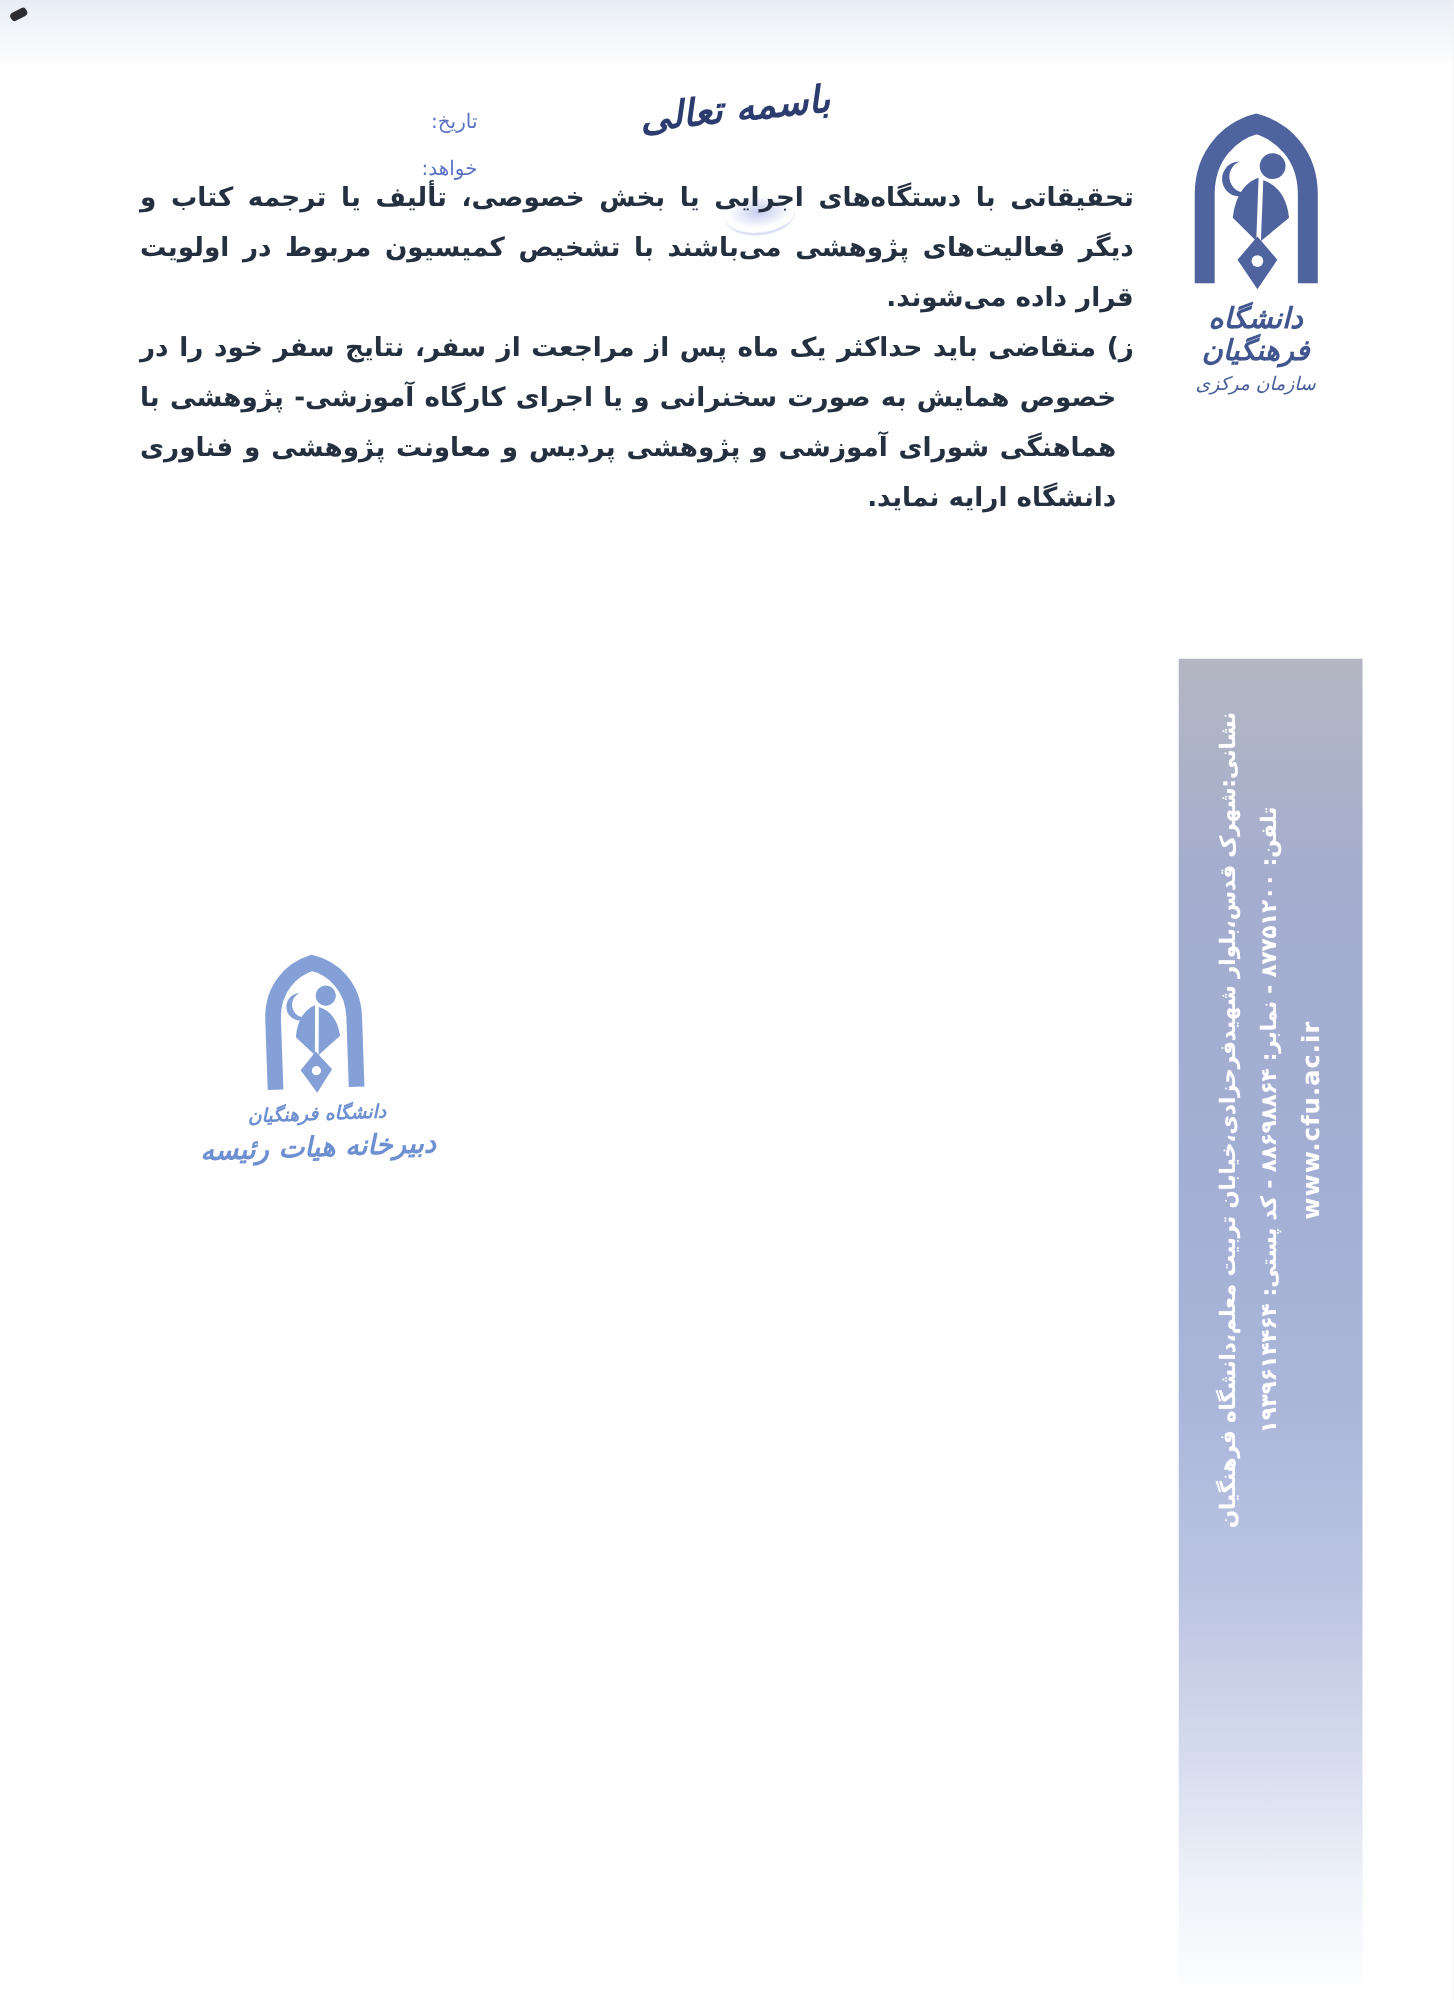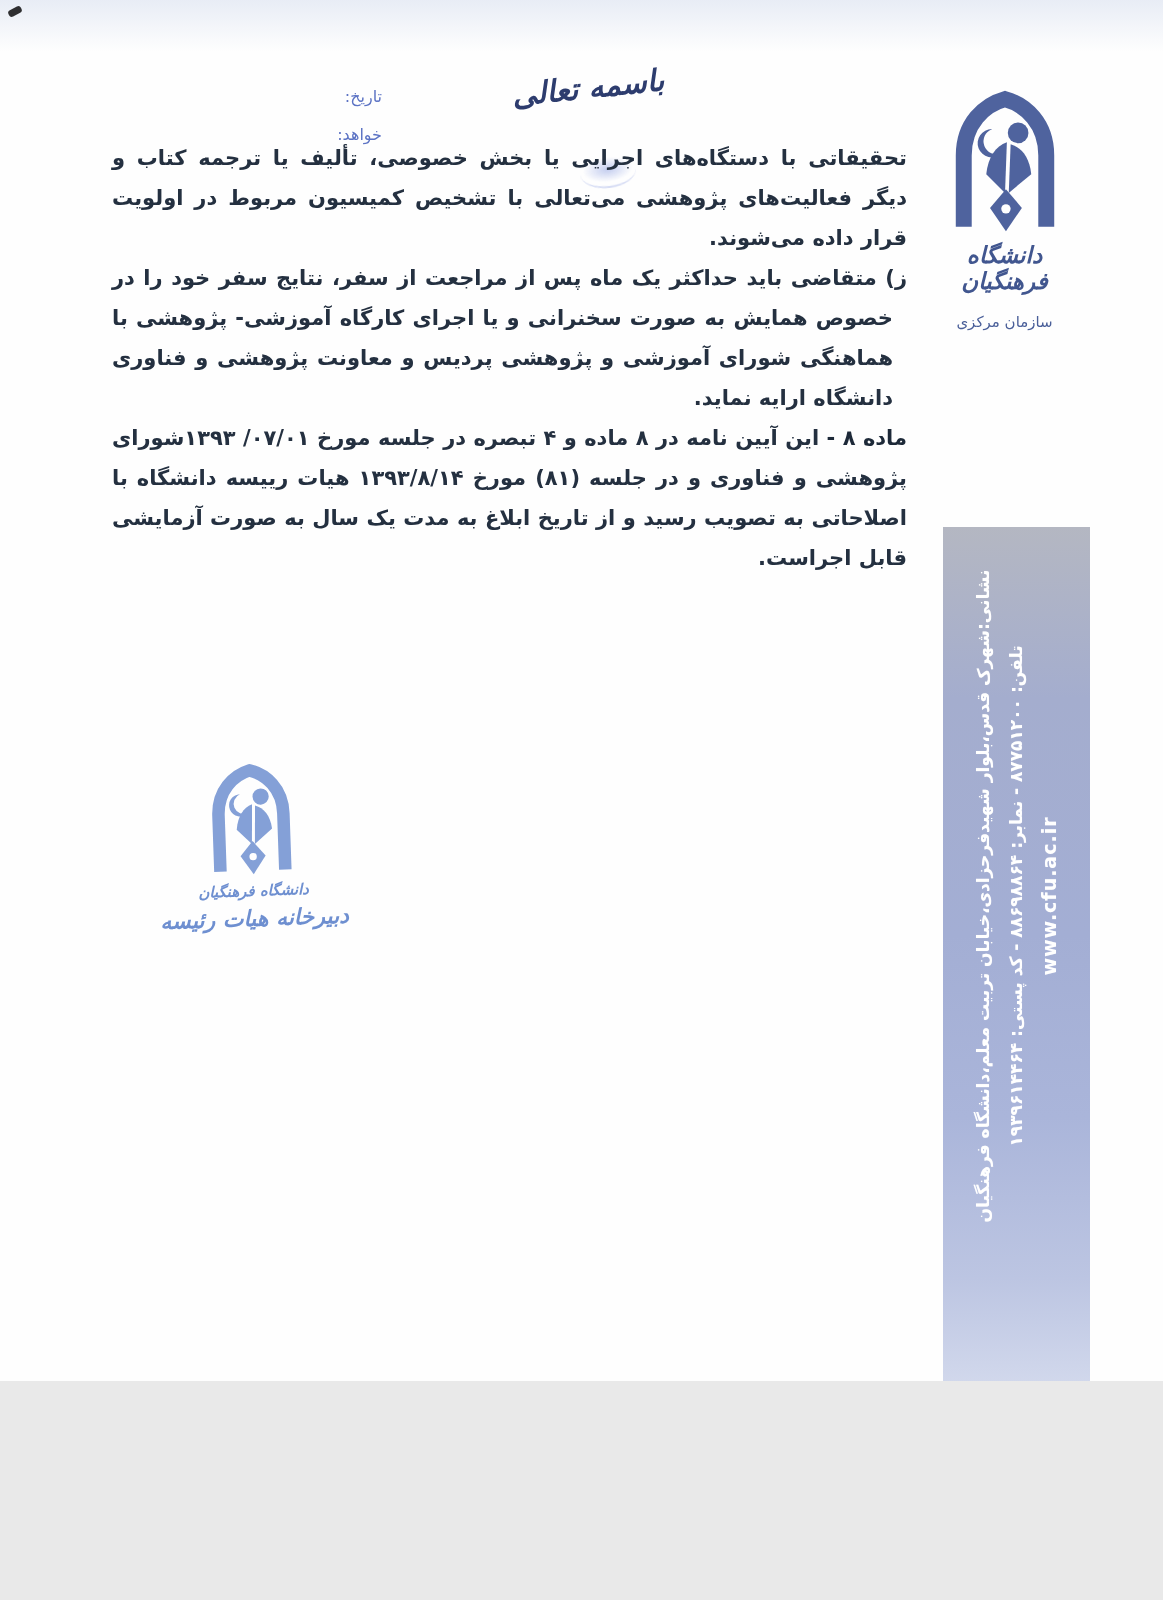--- a/index.html
+++ b/index.html
@@ -1,34 +1,34 @@
 <!DOCTYPE html>
 <html><head>
 <meta charset="utf-8">
 <style>
   html,body{margin:0;padding:0;background:#e9e9e9;}
   .page{
-    position:relative;width:1163px;height:1381px;margin:0 auto;
+    position:relative;width:1163px;height:1600px;margin:0 auto;
     background:#fefefe;overflow:hidden;
     font-family:"DejaVu Sans",sans-serif;direction:rtl;
   }
   .top-tint{position:absolute;left:0;top:0;width:100%;height:52px;
     background:linear-gradient(180deg,rgba(214,222,238,.55),rgba(255,255,255,0));}
   .speck{position:absolute;left:8px;top:8px;width:14px;height:7px;background:#2e2e30;
     border-radius:3px;transform:rotate(-28deg);}
   
   .ref-labels{position:absolute;left:312px;top:78px;width:70px;text-align:right;
     font-size:16px;line-height:38px;color:#5c73c4;}
   .besmellah{position:absolute;left:498px;top:70px;width:180px;text-align:center;
     font-size:30px;font-weight:bold;font-style:italic;color:#2d3c6e;
     transform:rotate(-6deg);}
   
   .logo-top{position:absolute;left:922px;top:86px;width:165px;text-align:center;color:#4f639e;}
   .logo-name{font-size:23px;font-weight:bold;font-style:italic;color:#41568f;margin-top:2px;}
-  .logo-org{font-size:15px;color:#4a5f99;margin-top:19px;}
+  .logo-org{font-size:15px;font-style:italic;color:#4a5f99;margin-top:4px;}
   
   .body-text{position:absolute;left:112px;top:138px;width:795px;
     font-size:21px;font-weight:bold;color:#243040;line-height:40px;
     text-align:justify;}
   .body-text p{margin:0;}
   .hang{padding-right:14px;text-indent:-14px;}
   .article{margin-top:26px;}
   .article-label{color:#1d2938;}
   
   .ink-mark{position:absolute;left:580px;top:156px;width:56px;height:30px;
@@ -80,26 +80,22 @@
         <circle cx="61" cy="131" r="5" fill="#fefefe"></circle>
       </svg>
     </span>
     <div class="logo-name">دانشگاه فرهنگیان</div>
     <div class="logo-org">سازمان مرکزی</div>
   </div>
 
   <div class="ink-mark"></div>
 
   <div class="body-text">
-    <p>تحقیقاتی با دستگاه‌های اجرایی یا بخش خصوصی، تألیف یا ترجمه کتاب و دیگر فعالیت‌های پژوهشی می‌تعالی با تشخیص کمیسیون مربوط در اولویت قرار داده می‌شوند.</p>
+    <p>تحقیقاتی با دستگاه‌های اجرایی یا بخش خصوصی، تألیف یا ترجمه کتاب و دیگر فعالیت‌های پژوهشی می‌باشند با تشخیص کمیسیون مربوط در اولویت قرار داده می‌شوند.</p>
     <p class="hang">ز) متقاضی باید حداکثر یک ماه پس از مراجعت از سفر، نتایج سفر خود را در خصوص همایش به صورت سخنرانی و یا اجرای کارگاه آموزشی- پژوهشی با هماهنگی شورای آموزشی و پژوهشی پردیس و معاونت پژوهشی و فناوری دانشگاه ارایه نماید.</p>
-    <p class="article">
-      <span class="article-label">ماده ۸ -</span>
-      <span>این آیین نامه در ۸ ماده و ۴ تبصره در جلسه مورخ ۰۷/۰۱/ ۱۳۹۳شورای پژوهشی و فناوری و در جلسه (۸۱) مورخ ۱۳۹۳/۸/۱۴ هیات رییسه دانشگاه با اصلاحاتی به تصویب رسید و از تاریخ ابلاغ به مدت یک سال به صورت آزمایشی قابل اجراست.</span>
-    </p>
   </div>
 
   <div class="stamp">
     <span class="emblem">
       <svg viewBox="0 0 120 160" width="92" height="118" aria-hidden="true" opacity="0.85">
         <path d="M16 150 V74 C16 40 38 20 60 14 C82 20 104 40 104 74 V150" fill="none" stroke="currentColor" stroke-width="17"></path>
         <g fill="currentColor" stroke="none">
           <circle cx="74" cy="50" r="11"></circle>
           <path d="M46 46 a15 15 0 1 0 10 26 a11 11 0 1 1 -10 -26"></path>
           <path d="M60 114 L40 94 C42 76 50 64 62 60 Z"></path>

